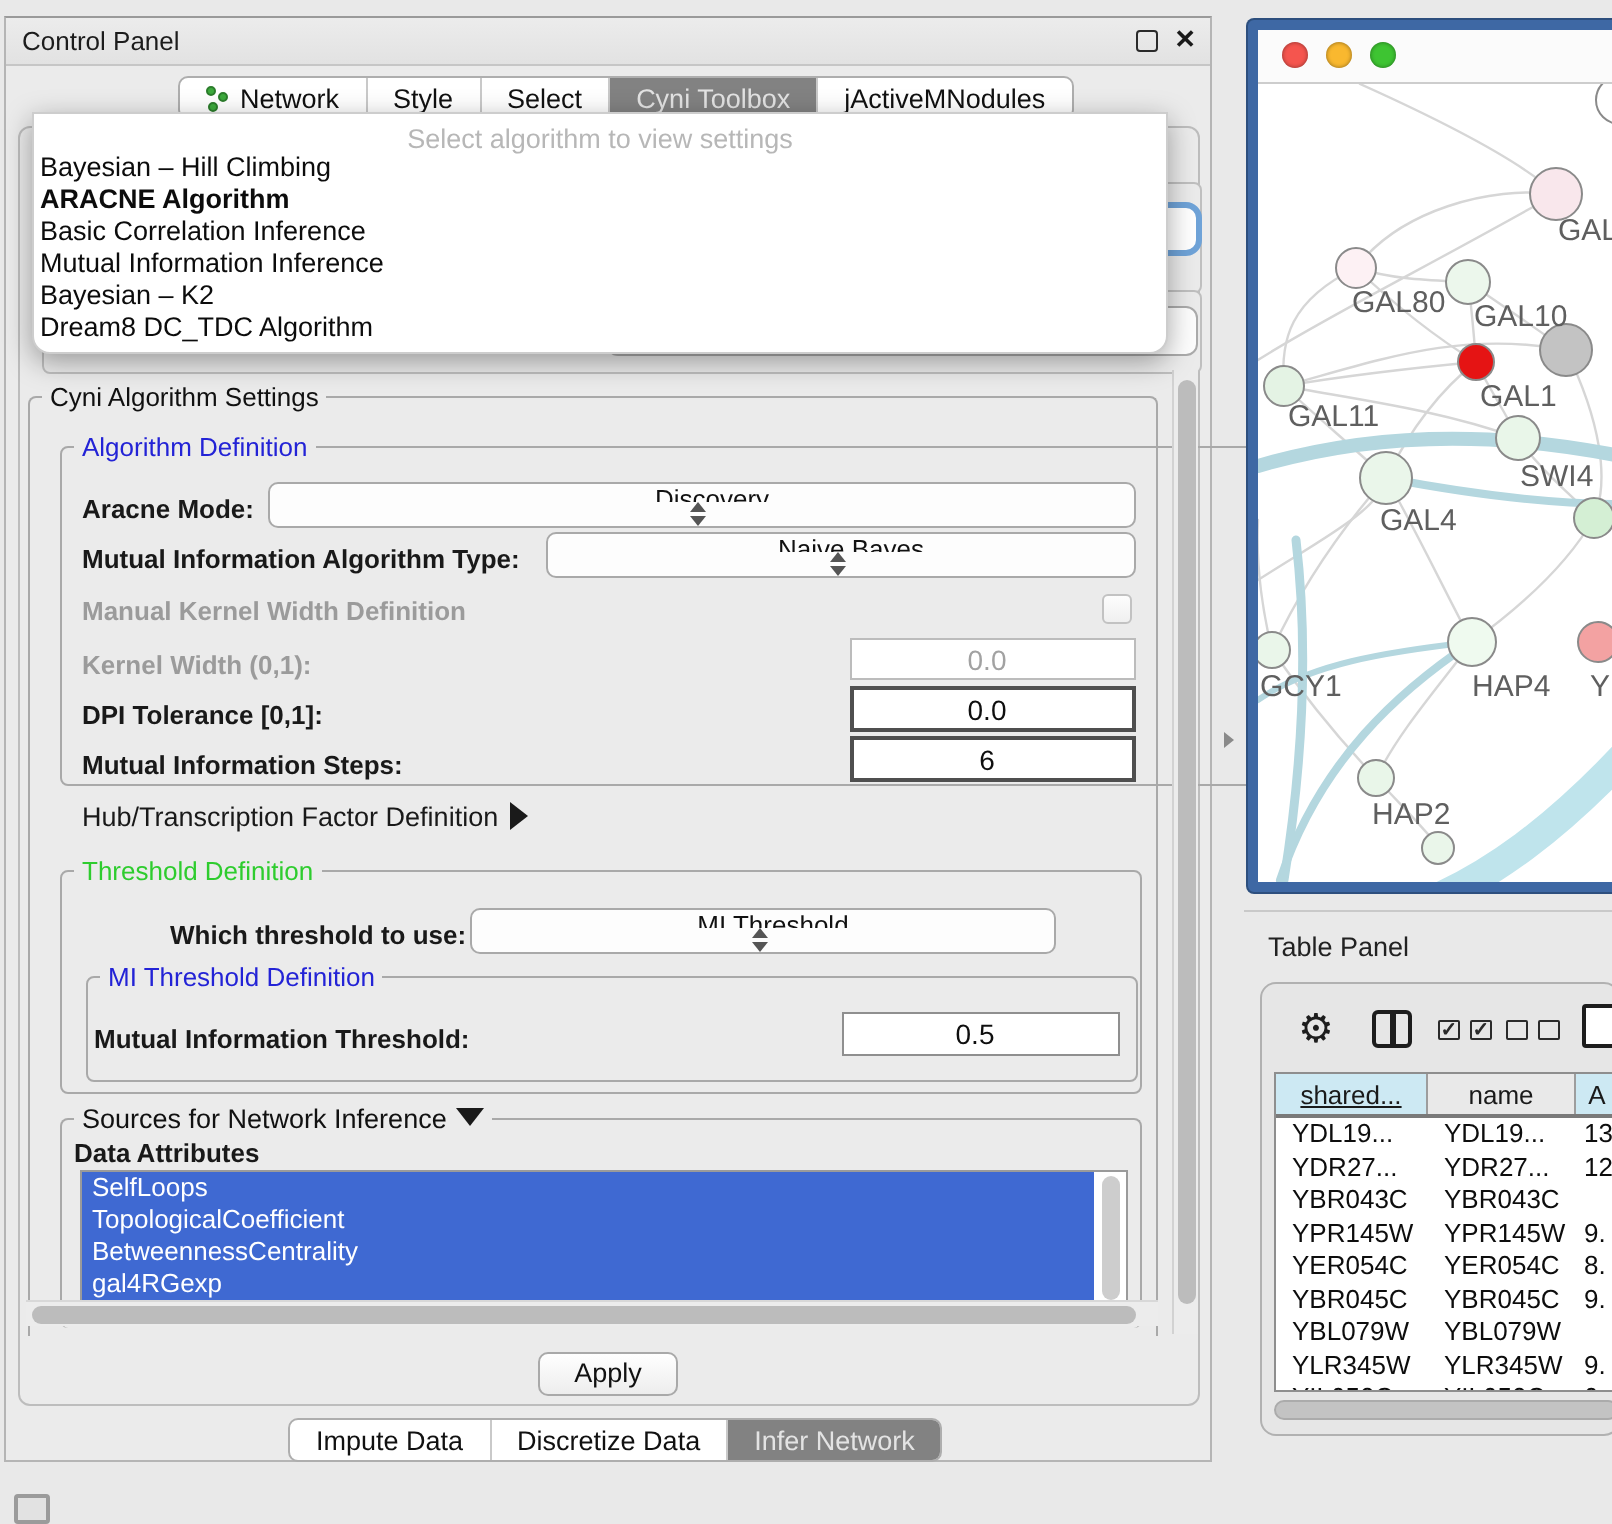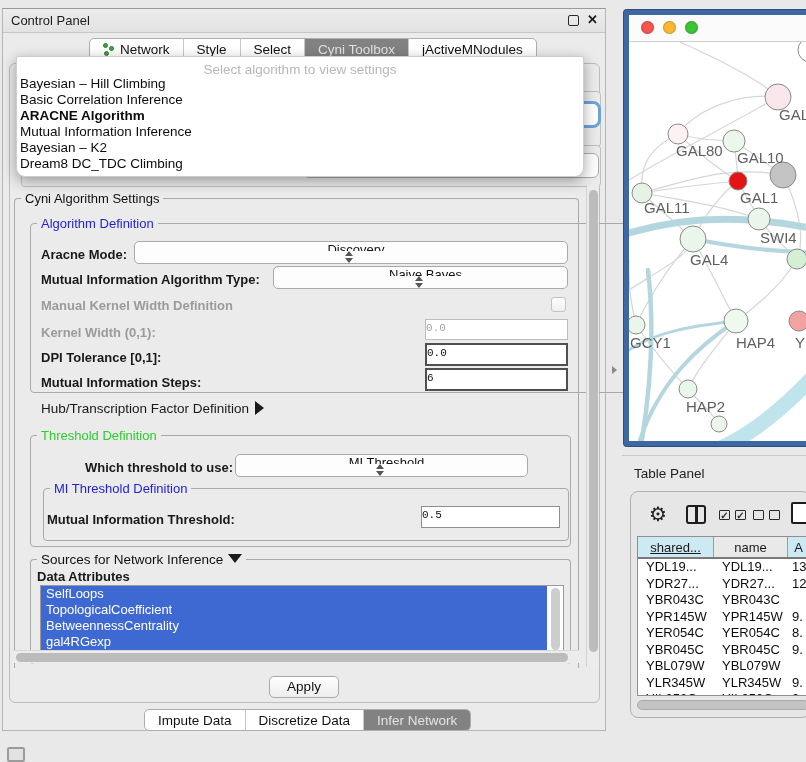--- a/index.html
+++ b/index.html
@@ -69,22 +69,22 @@
   .lbl.plain { font-weight:normal; }
 
   .combo { position:absolute; background:#fdfdfd; border:1px solid #a9a9a9; border-radius:5px;
     font-size:13px; color:#111; display:flex; align-items:center;flex-direction:column; }
   .combo .txt { padding-left:10px; flex:1; white-space:nowrap; overflow:hidden; }
   .combo .arrows { width:18px; display:flex; flex-direction:column; align-items:center; gap:2px; padding-right:4px; }
   .combo .arrows i { width:0; height:0; border-left:4px solid transparent; border-right:4px solid transparent; }
   .combo .arrows i.up { border-bottom:5px solid #555; }
   .combo .arrows i.dn { border-top:5px solid #555; }
 
-  .field { position:absolute; background:#ffffff; font-size:11px; color:#0f0f0f;
-    text-align:left; padding:2px 6px 0 0;font-family:Liberation Mono, monospace; }
+  .field { position:absolute; background:#ffffff; font-size:14px; color:#0f0f0f;
+    text-align:center; padding:2px 6px 0 0; }
   .field.light { border:1px solid #bcbcbc; color:#a2a2a2; }
   .field.strong { border:2px solid #4f4f4f; }
   .field.mid { border:1px solid #8f8f8f; }
 
   .checkbox { position:absolute; width:15px; height:15px; border:1px solid #c2c2c2; border-radius:3px;
     background:linear-gradient(#fdfdfd,#f0f0f0); }
 
   .tri-right { display:inline-block; width:0; height:0; border-top:7px solid transparent;
     border-bottom:7px solid transparent; border-left:9px solid #1a1a1a; vertical-align:-2px; margin-left:6px; }
   .tri-down { display:inline-block; width:0; height:0; border-left:7px solid transparent;
@@ -181,25 +181,25 @@
     <div class="cp-body"></div>
 
     <div class="peek-group" style="left:18px; top:82px; width:580px; height:56px;"></div>
     <div class="peek-combo1"></div>
     <div class="peek-group" style="left:18px; top:136px; width:580px; height:42px;"></div>
     <div class="peek-combo2"></div>
 
     <div class="overlay">
       <div class="overlay-header">Select algorithm to view settings</div>
       <div class="overlay-item">Bayesian – Hill Climbing</div>
+      <div class="overlay-item bold">ARACNE Algorithm</div>
       <div class="overlay-item">Basic Correlation Inference</div>
-      <div class="overlay-item bold">ARACNE Algorithm</div>
       <div class="overlay-item">Mutual Information Inference</div>
       <div class="overlay-item">Bayesian – K2</div>
-      <div class="overlay-item">Dream8 DC_TDC Climbing</div>
+      <div class="overlay-item">Dream8 DC_TDC Algorithm</div>
     </div>
 
     <div class="settings"></div>
 
     <div class="group" style="left:11px; top:189px; width:565px; height:470px; border-bottom:none; border-radius:4px 4px 0 0;">
       <span class="group-title">Cyni Algorithm Settings</span>
     </div>
 
     <div class="group" style="left:27px; top:214px; width:620px; height:170px;">
       <span class="group-title gt-blue">Algorithm Definition</span>

